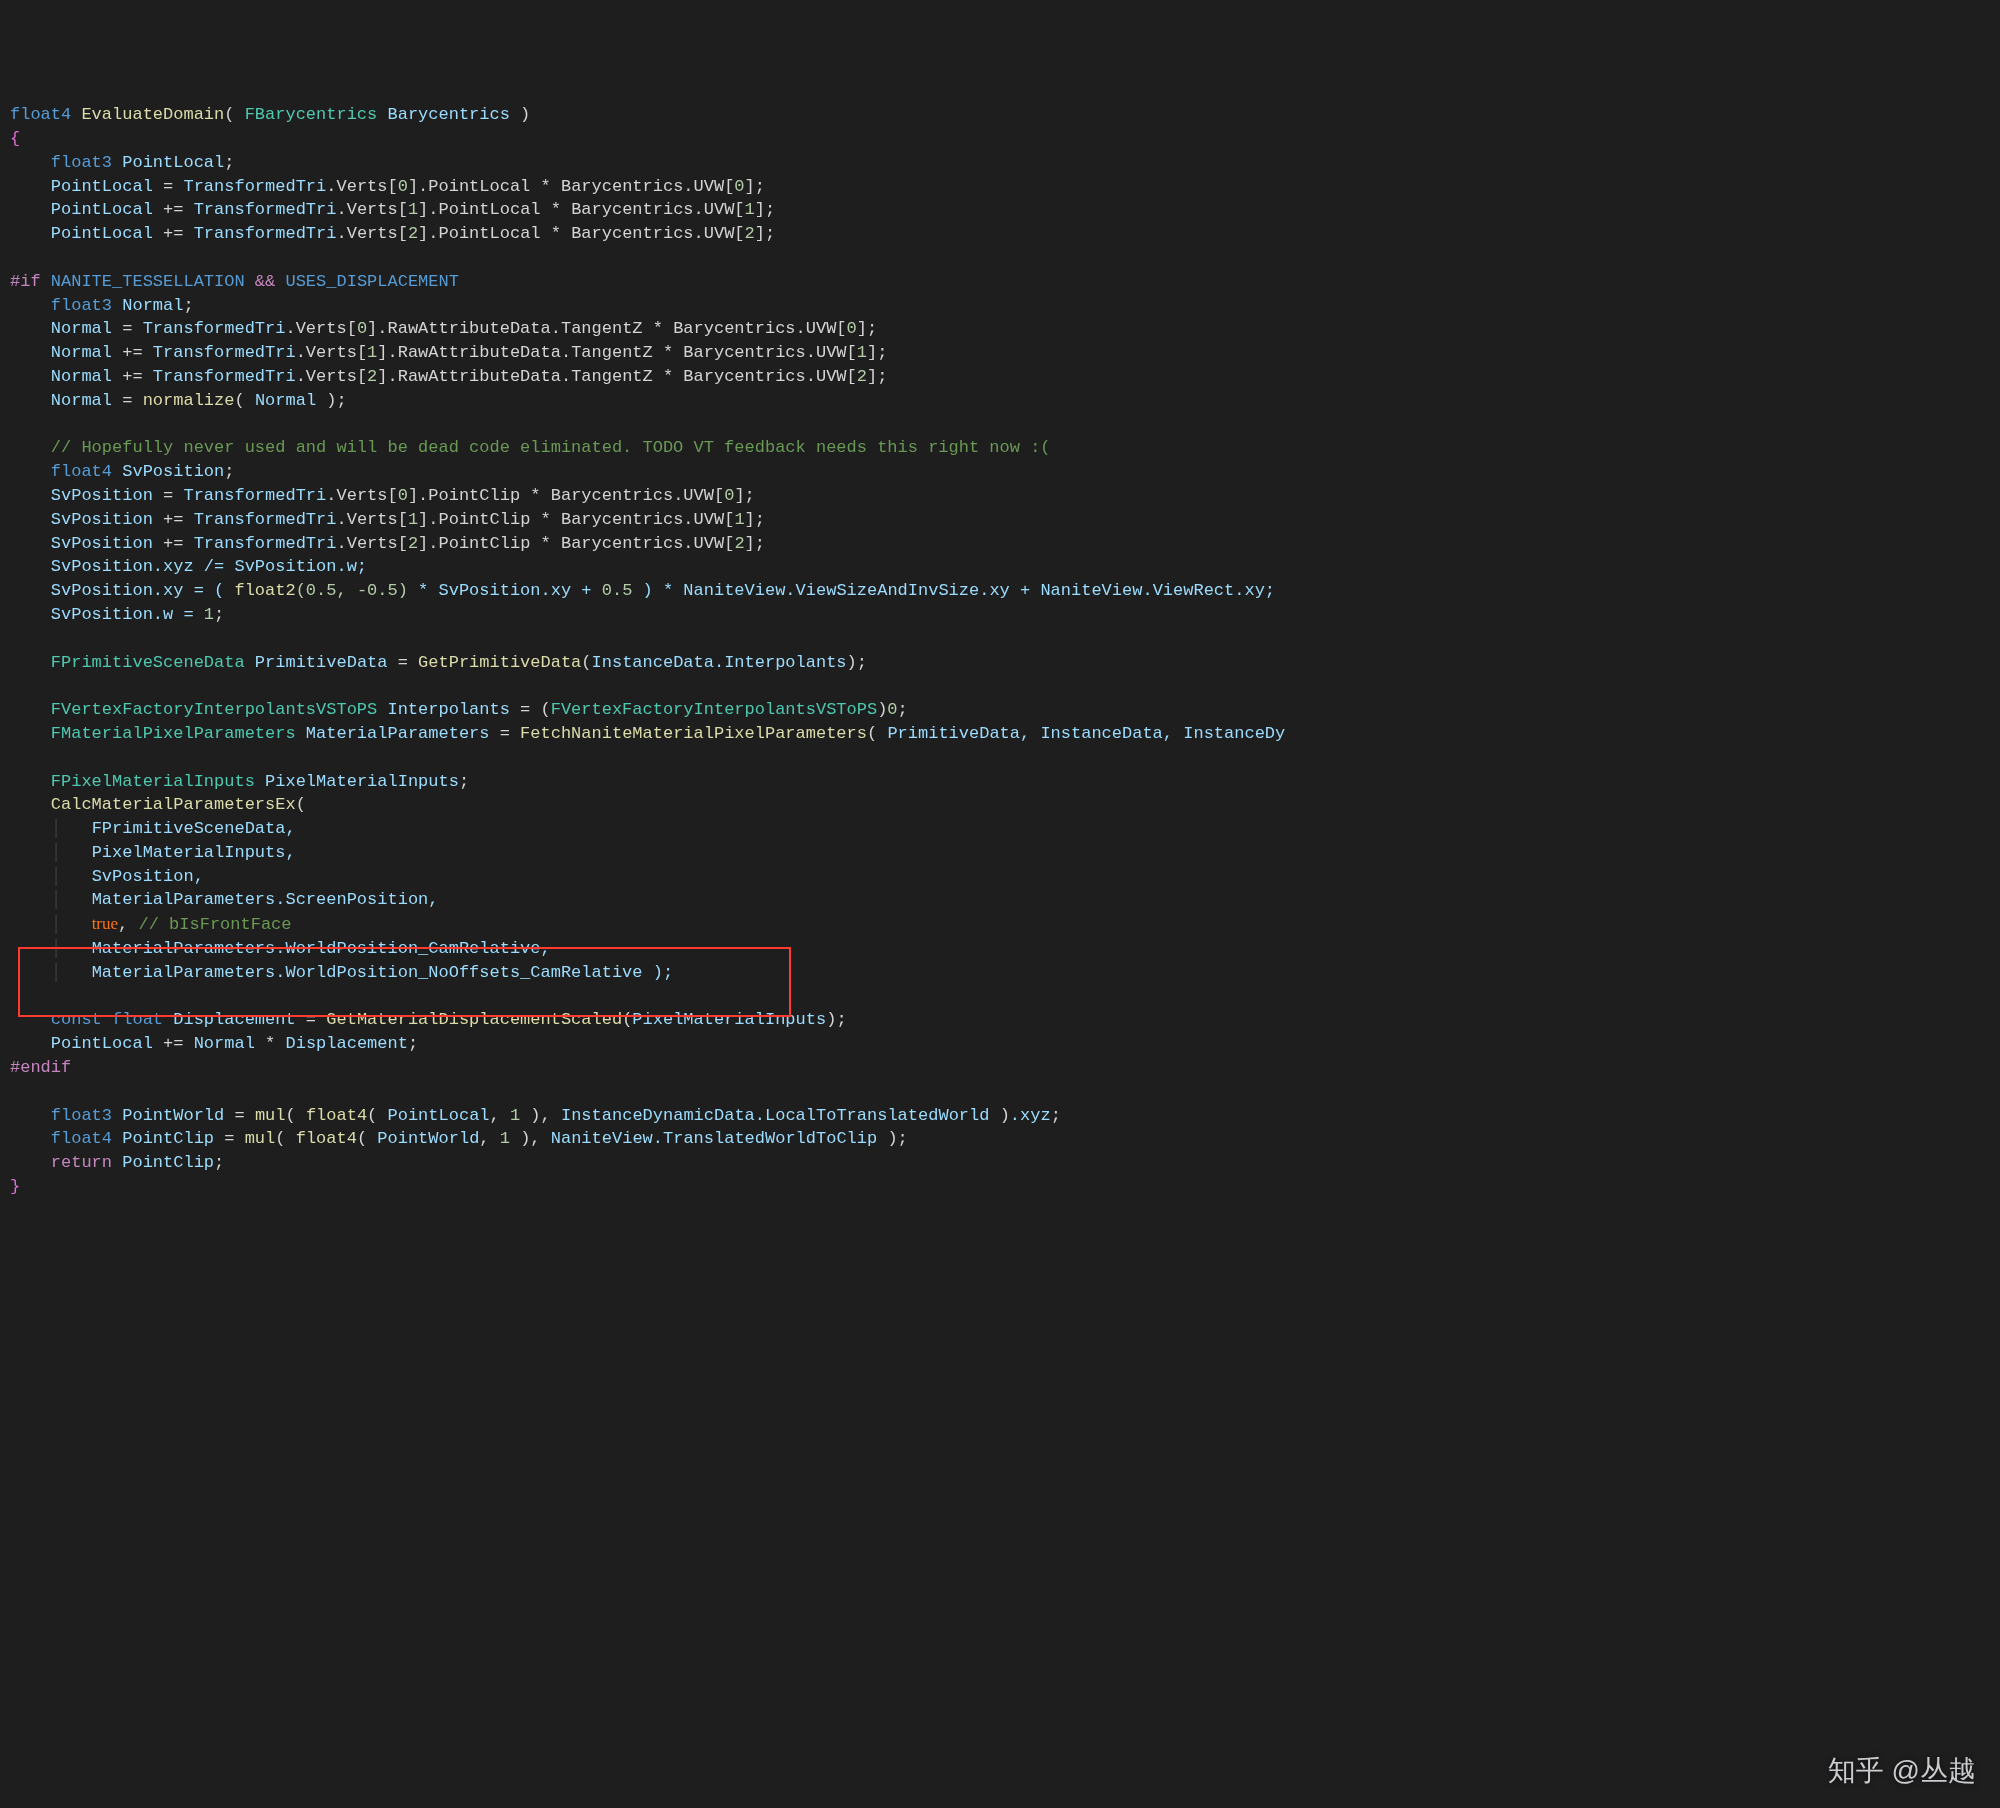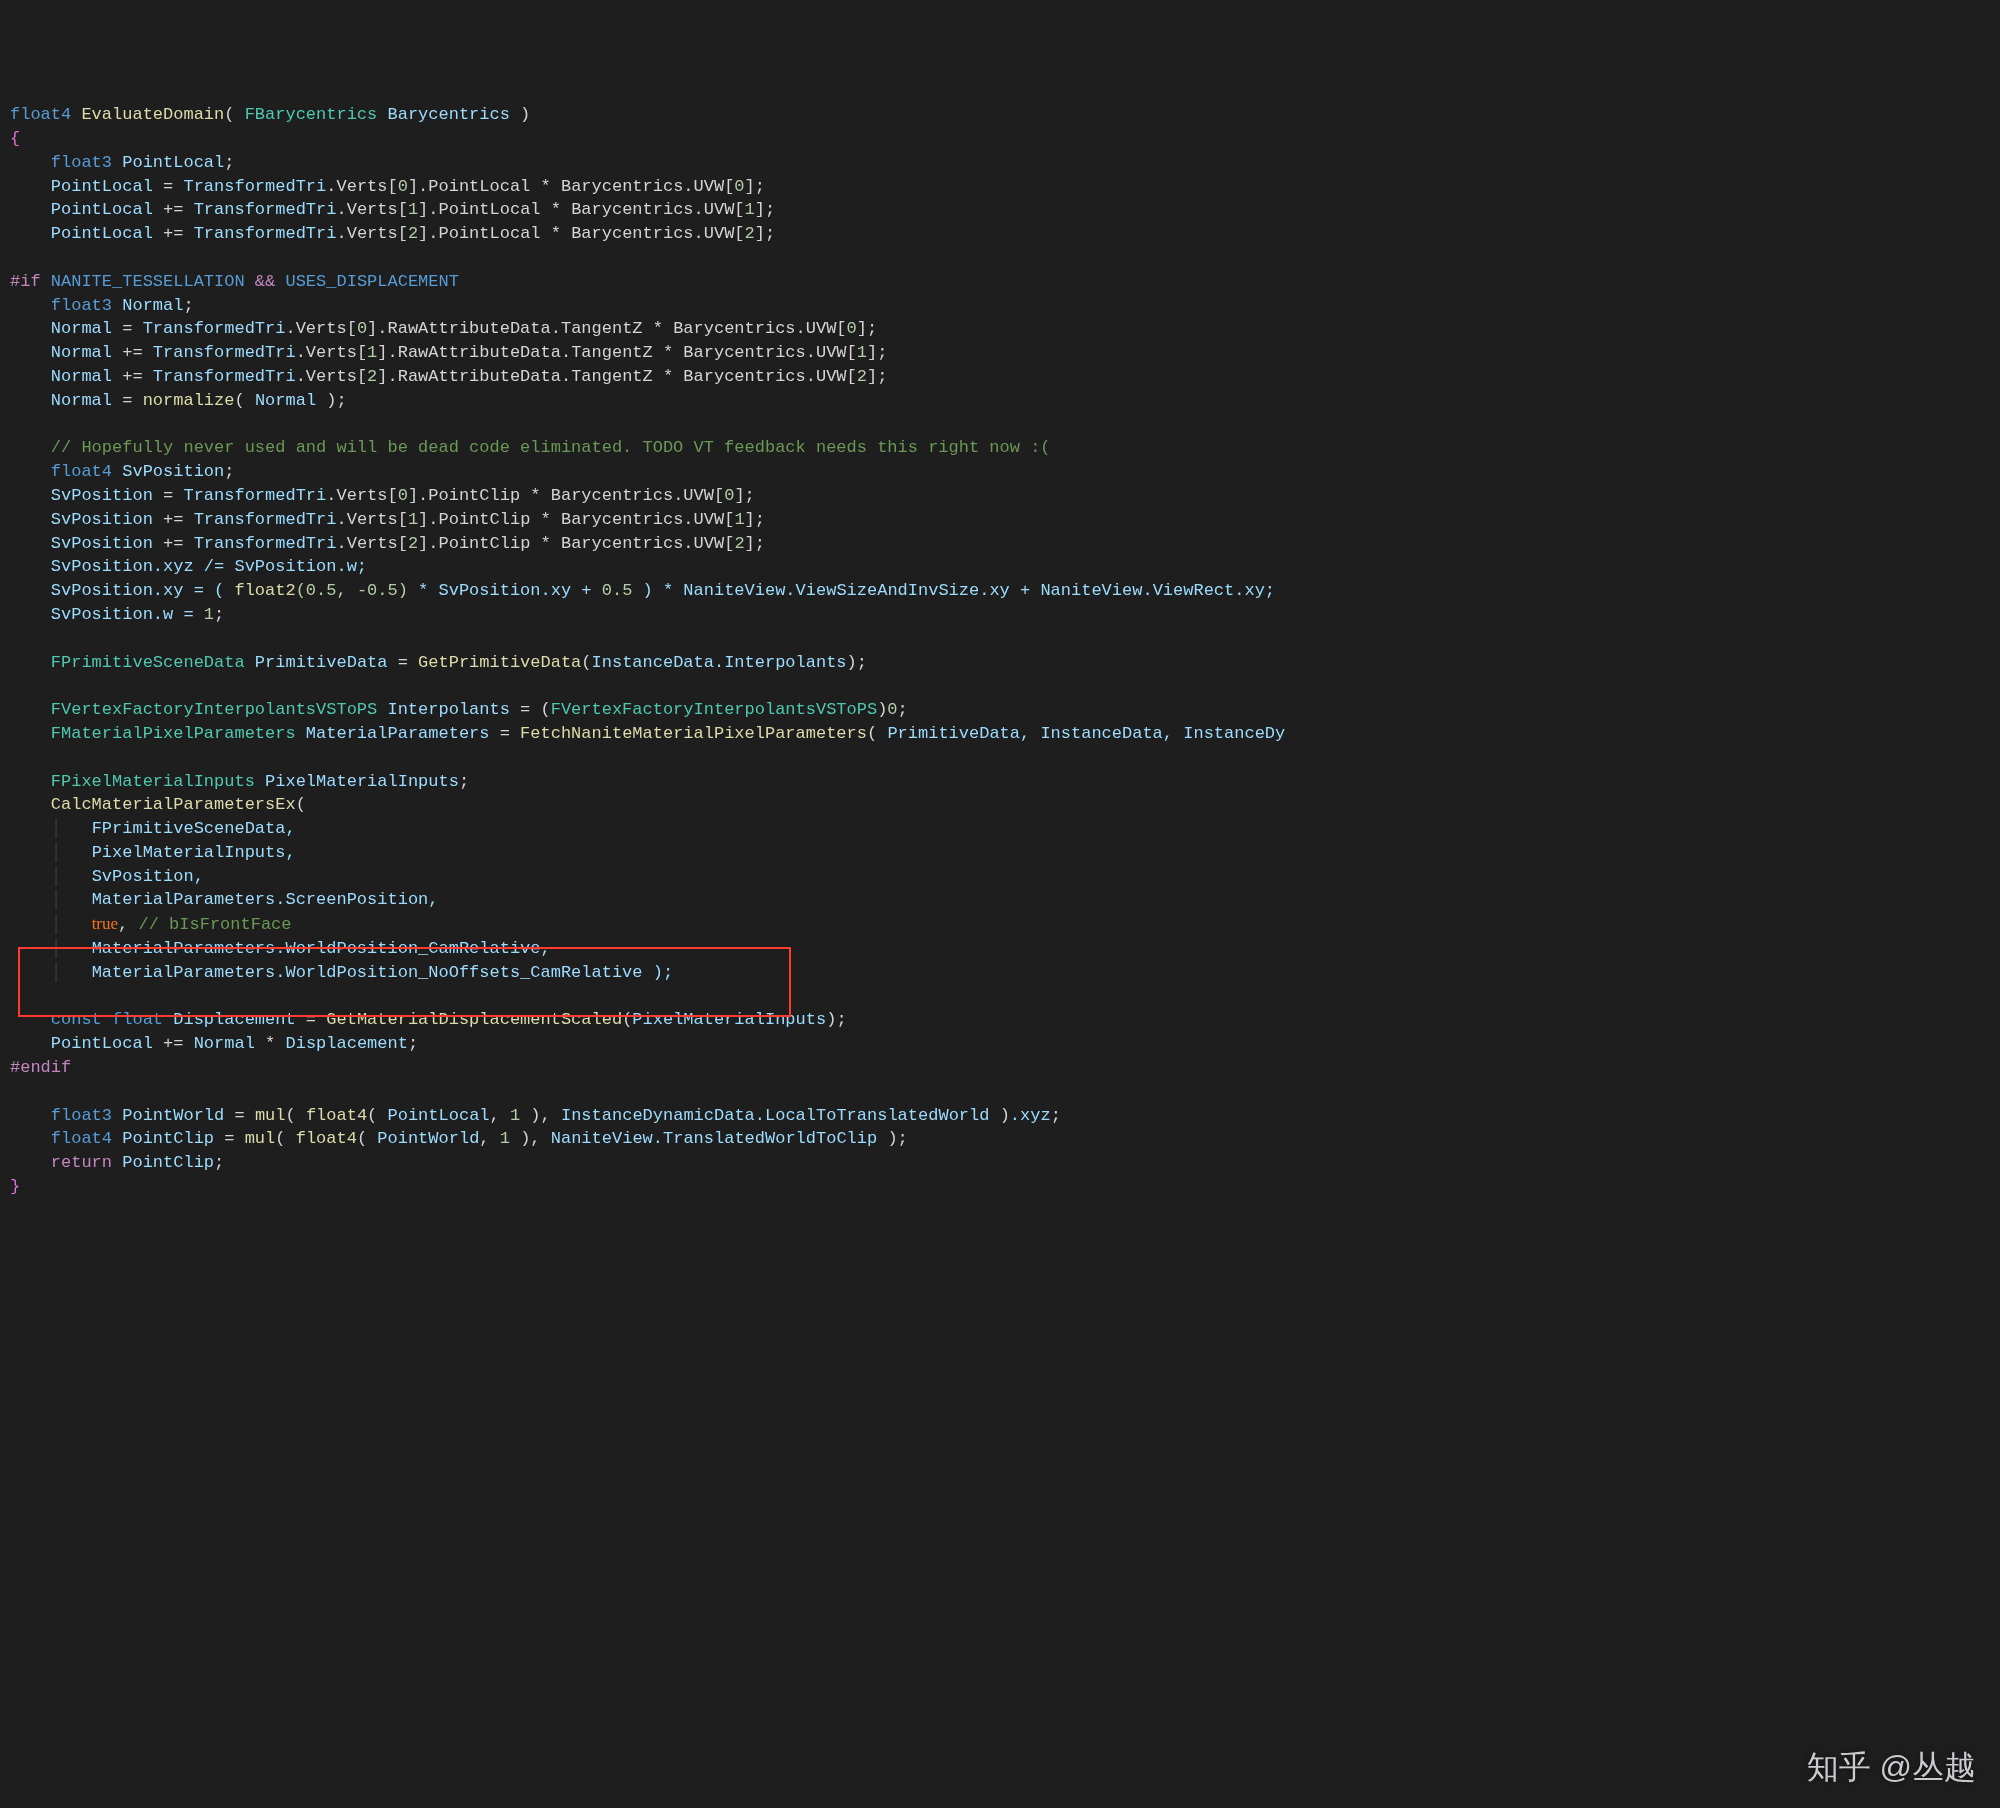--- a/index.html
+++ b/index.html
@@ -36,21 +36,21 @@
     top: 852px;
     height: 66px;
     pointer-events: none;
   }
   .watermark {
     position: fixed;
     right: 24px;
     bottom: 18px;
     color: #c9cbcf;
     font-family: "PingFang SC","Microsoft YaHei",sans-serif;
-    font-size: 32px;
+    font-size: 28px;
     font-weight: 500;
     text-shadow: 0 0 6px rgba(0,0,0,0.6);
     pointer-events: none;
     user-select: none;
   }
   .indent-guide { color: #404040; }
 </style>
 </head>
 <body>
 

